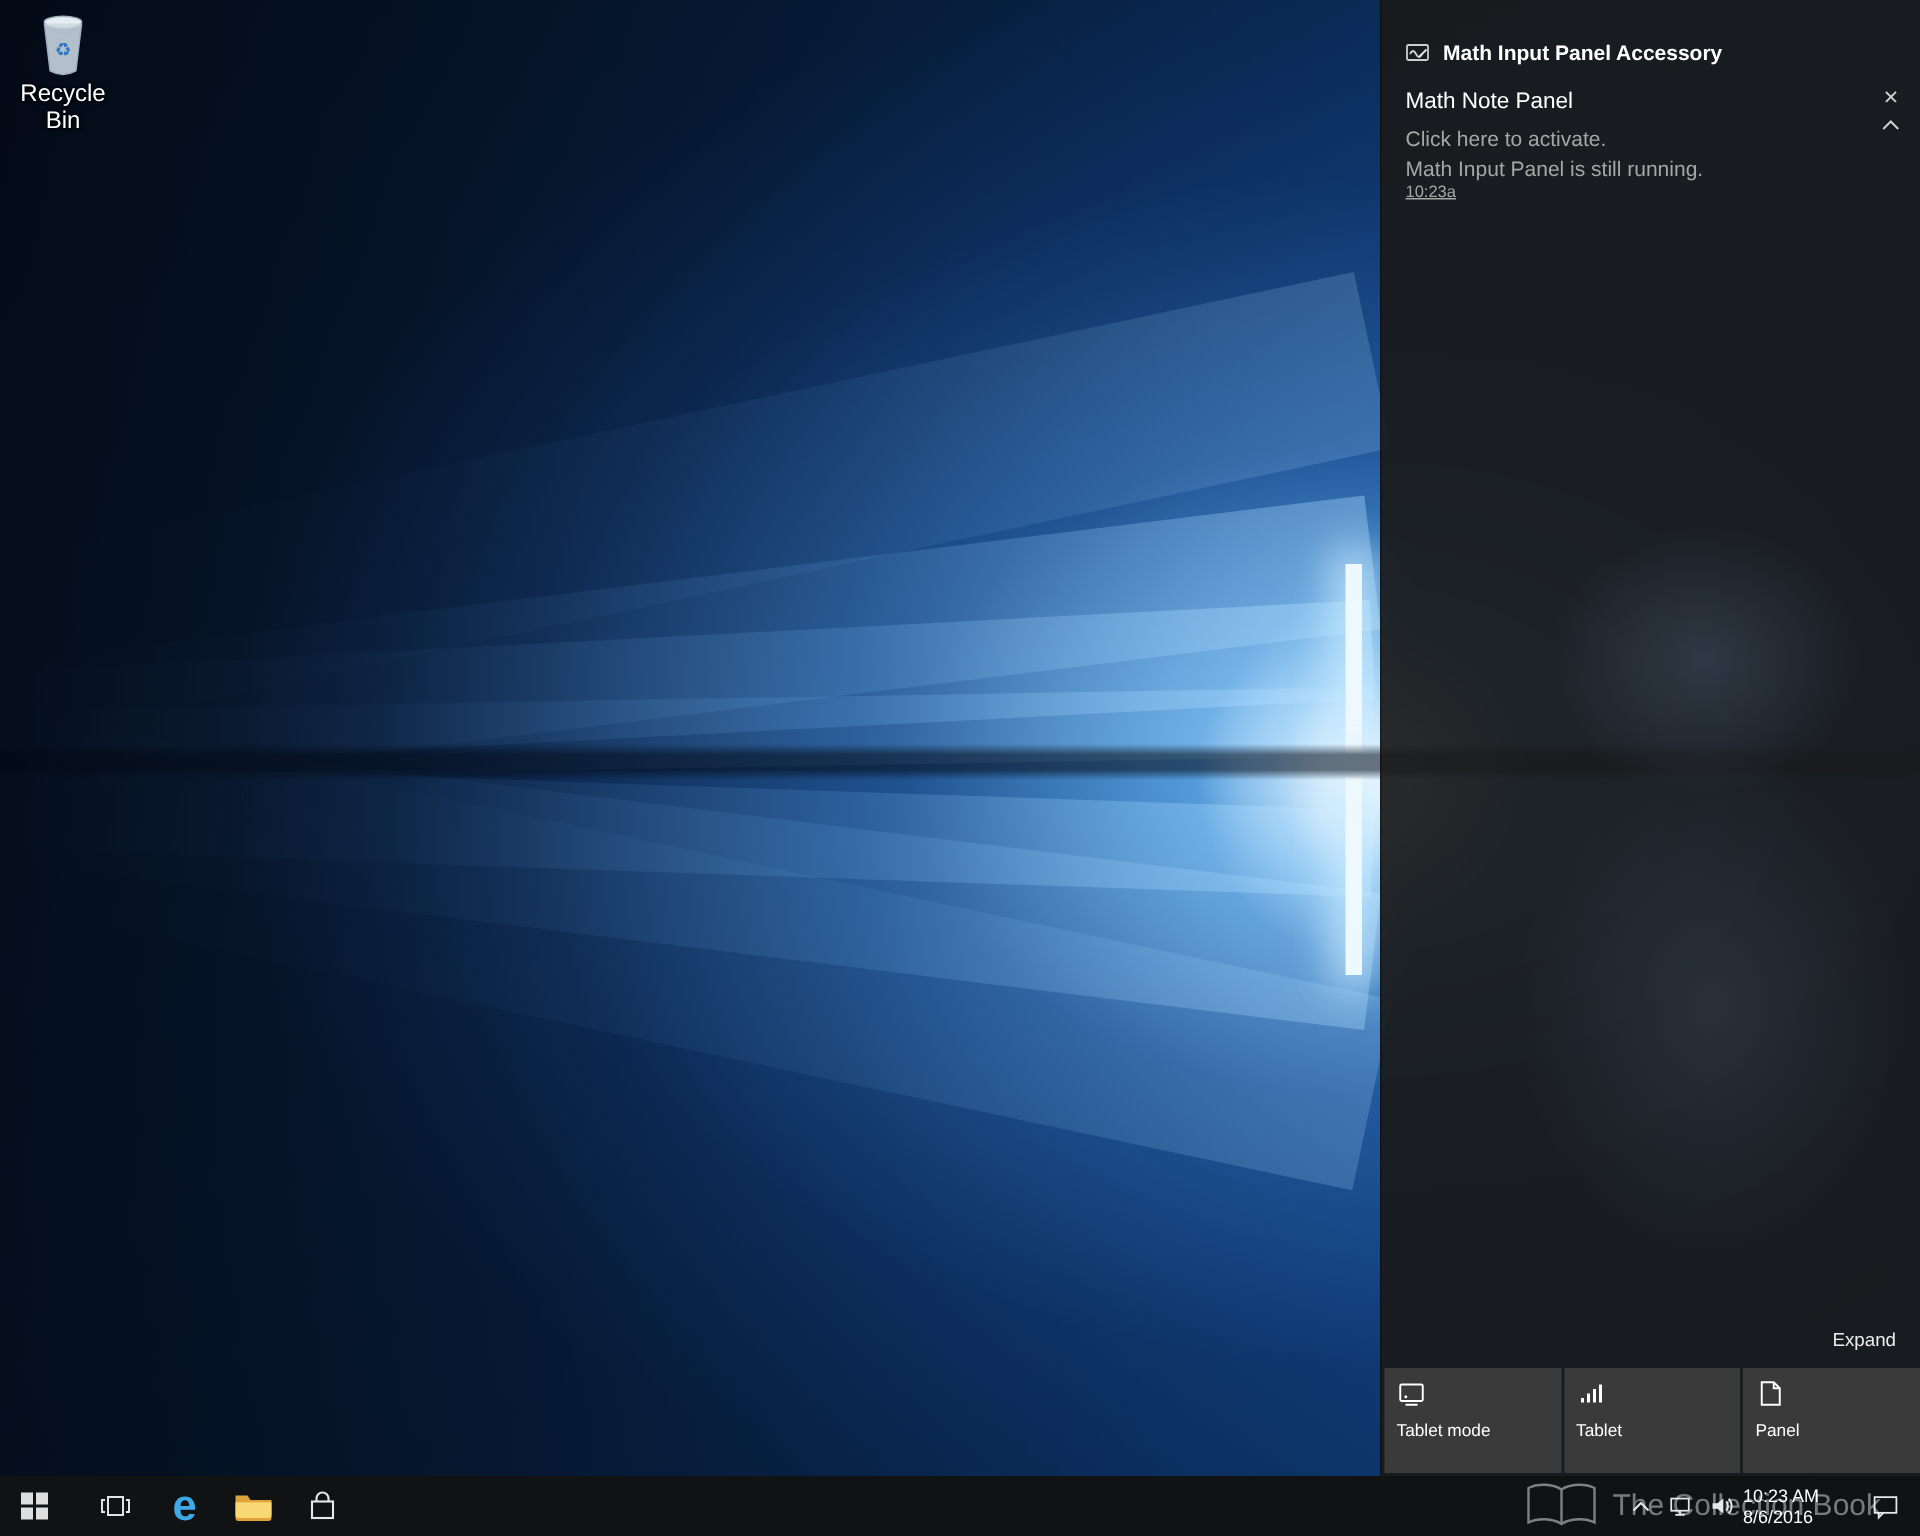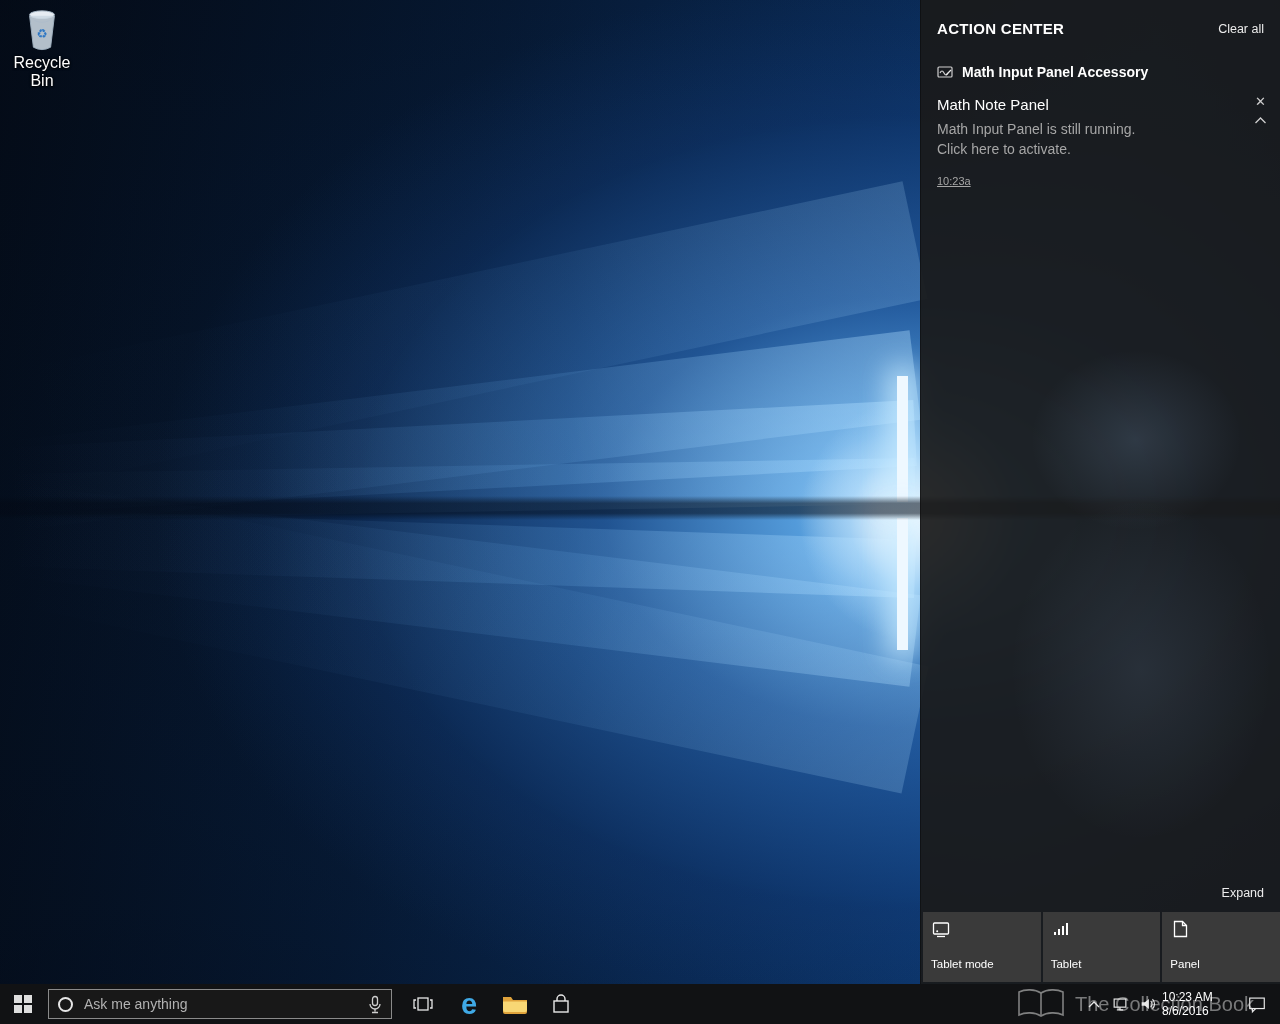--- a/index.html
+++ b/index.html
@@ -45,26 +45,26 @@
   .pg2 { left:90px; top:500px; width:260px; height:340px;
     background:radial-gradient(closest-side, rgba(140,175,215,0.12), transparent); }
   .ac-header { display:flex; justify-content:space-between; align-items:center; padding:20px 16px 0 16px; }
   .ac-title { font-size:15px; font-weight:bold; letter-spacing:.3px; }
   .ac-clear { font-size:12.5px; color:#ececec; cursor:pointer; }
   .ac-group { display:flex; align-items:center; gap:9px; padding:27px 16px 0 16px; }
   .ac-group-name { font-size:14px; font-weight:bold; }
   .ac-note { position:relative; padding:16px 44px 0 16px; cursor:pointer; }
   .ac-note-title { font-size:15px; color:#fff; margin-bottom:6px; }
   .ac-note-line { font-size:14px; color:#a6a6a6; line-height:20px; }
-  .ac-note-time { font-size:11px; color:#a6a6a6; margin-top:16px;text-decoration:underline; }
+  .ac-note-time { font-size:11px; color:#a6a6a6; margin-top:0;text-decoration:underline; }
   .ac-close { position:absolute; right:14px; top:14px; font-size:13px; color:#cfcfcf; cursor:pointer; }
   .ac-collapse { position:absolute; right:13px; top:36px; cursor:pointer; }
   .ac-expand { position:absolute; right:16px; bottom:84px; font-size:12.5px; color:#ececec; cursor:pointer; }
   .qa-row { position:absolute; left:2px; right:0; bottom:2px; height:70px; display:flex; gap:2px; }
-  .qa-tile { flex:1; background:#3a3a3a; padding:7px 8px 12px 8px; display:flex; flex-direction:column;
+  .qa-tile { flex:1; background:#3a3a3a; padding:7px 8px 22px 8px; display:flex; flex-direction:column;
     justify-content:space-between; align-items:flex-start; cursor:pointer; }
   .qa-label { font-size:11.5px; color:#fff; }
 
   
   .taskbar { position:absolute; left:0; bottom:0; width:1280px; height:40px; background:#111214;
     display:flex; align-items:center; z-index:4; }
   .tb-start { width:46px; height:40px; display:flex; align-items:center; justify-content:center; cursor:pointer; z-index:2; }
   .win-logo { display:grid; grid-template-columns:8px 8px; grid-template-rows:8px 8px; gap:2px; }
   .win-logo span { background:#dedede; }
   .tb-search { width:344px; height:30px; margin-left:2px; border:1px solid #8a8a8a; background:#181818;
@@ -115,38 +115,34 @@
       <path d="M13,13 q8,4 16,0" stroke="#aebccb" fill="none"></path>
       <text x="21" y="31" font-size="13" fill="#2e77c4" text-anchor="middle">♻</text>
     </svg>
     <div class="icon-label">Recycle Bin</div>
   </div>
 
   <div class="action-center">
     <div class="panel-glow pg1"></div>
     <div class="panel-glow pg2"></div>
 
-    <div class="ac-header">
-      <div class="ac-title">ACTION CENTER</div>
-      <div class="ac-clear">Clear all</div>
-    </div>
 
     <div class="ac-group">
       <svg width="16" height="16" viewBox="0 0 16 16" fill="none" stroke="#cfcfcf" stroke-width="1.2">
         <rect x="1" y="3" width="14" height="10" rx="1"></rect>
         <path d="M3,9 q2,-4 4,0 t4,0"></path>
         <path d="M9,11 l5,-5" stroke="#e8e8e8"></path>
       </svg>
       <div class="ac-group-name">Math Input Panel Accessory</div>
     </div>
 
     <div class="ac-note">
       <div class="ac-note-title">Math Note Panel</div>
+      <div class="ac-note-line">Click here to activate.</div>
       <div class="ac-note-line">Math Input Panel is still running.</div>
-      <div class="ac-note-line">Click here to activate.</div>
       <div class="ac-note-time">10:23a</div>
       <div class="ac-close">✕</div>
       <div class="ac-collapse">
         <svg width="13" height="9" viewBox="0 0 13 9" fill="none" stroke="#cfcfcf" stroke-width="1.3">
           <path d="M1.5,7 L6.5,2 L11.5,7"></path>
         </svg>
       </div>
     </div>
 
     <div class="ac-expand">Expand</div>
@@ -191,29 +187,20 @@
 
     <div class="tb-start">
       <div class="win-logo">
         <span></span>
           <span></span>
           <span></span>
           <span></span>
       </div>
     </div>
 
-    <div class="tb-search">
-      <span class="cortana-ring"></span>
-      <input class="search-input" type="text" placeholder="Ask me anything" style="">
-      <svg width="14" height="19" viewBox="0 0 14 19" fill="none" stroke="#cfcfcf" stroke-width="1.3">
-        <rect x="4.5" y="1.5" width="5" height="9" rx="2.5"></rect>
-        <path d="M2,9 a5,5 0 0 0 10,0"></path>
-        <path d="M7,14 v2.5 M4,17.5 h6"></path>
-      </svg>
-    </div>
 
     <div class="tb-gap"></div>
 
     <div class="tb-btn">
       <svg width="22" height="20" viewBox="0 0 22 20" fill="none" stroke="#e8e8e8" stroke-width="1.3">
         <rect x="6" y="4" width="10" height="12"></rect>
         <path d="M4,6 H2 V14 H4"></path>
         <path d="M18,6 H20 V14 H18"></path>
       </svg>
     </div>

